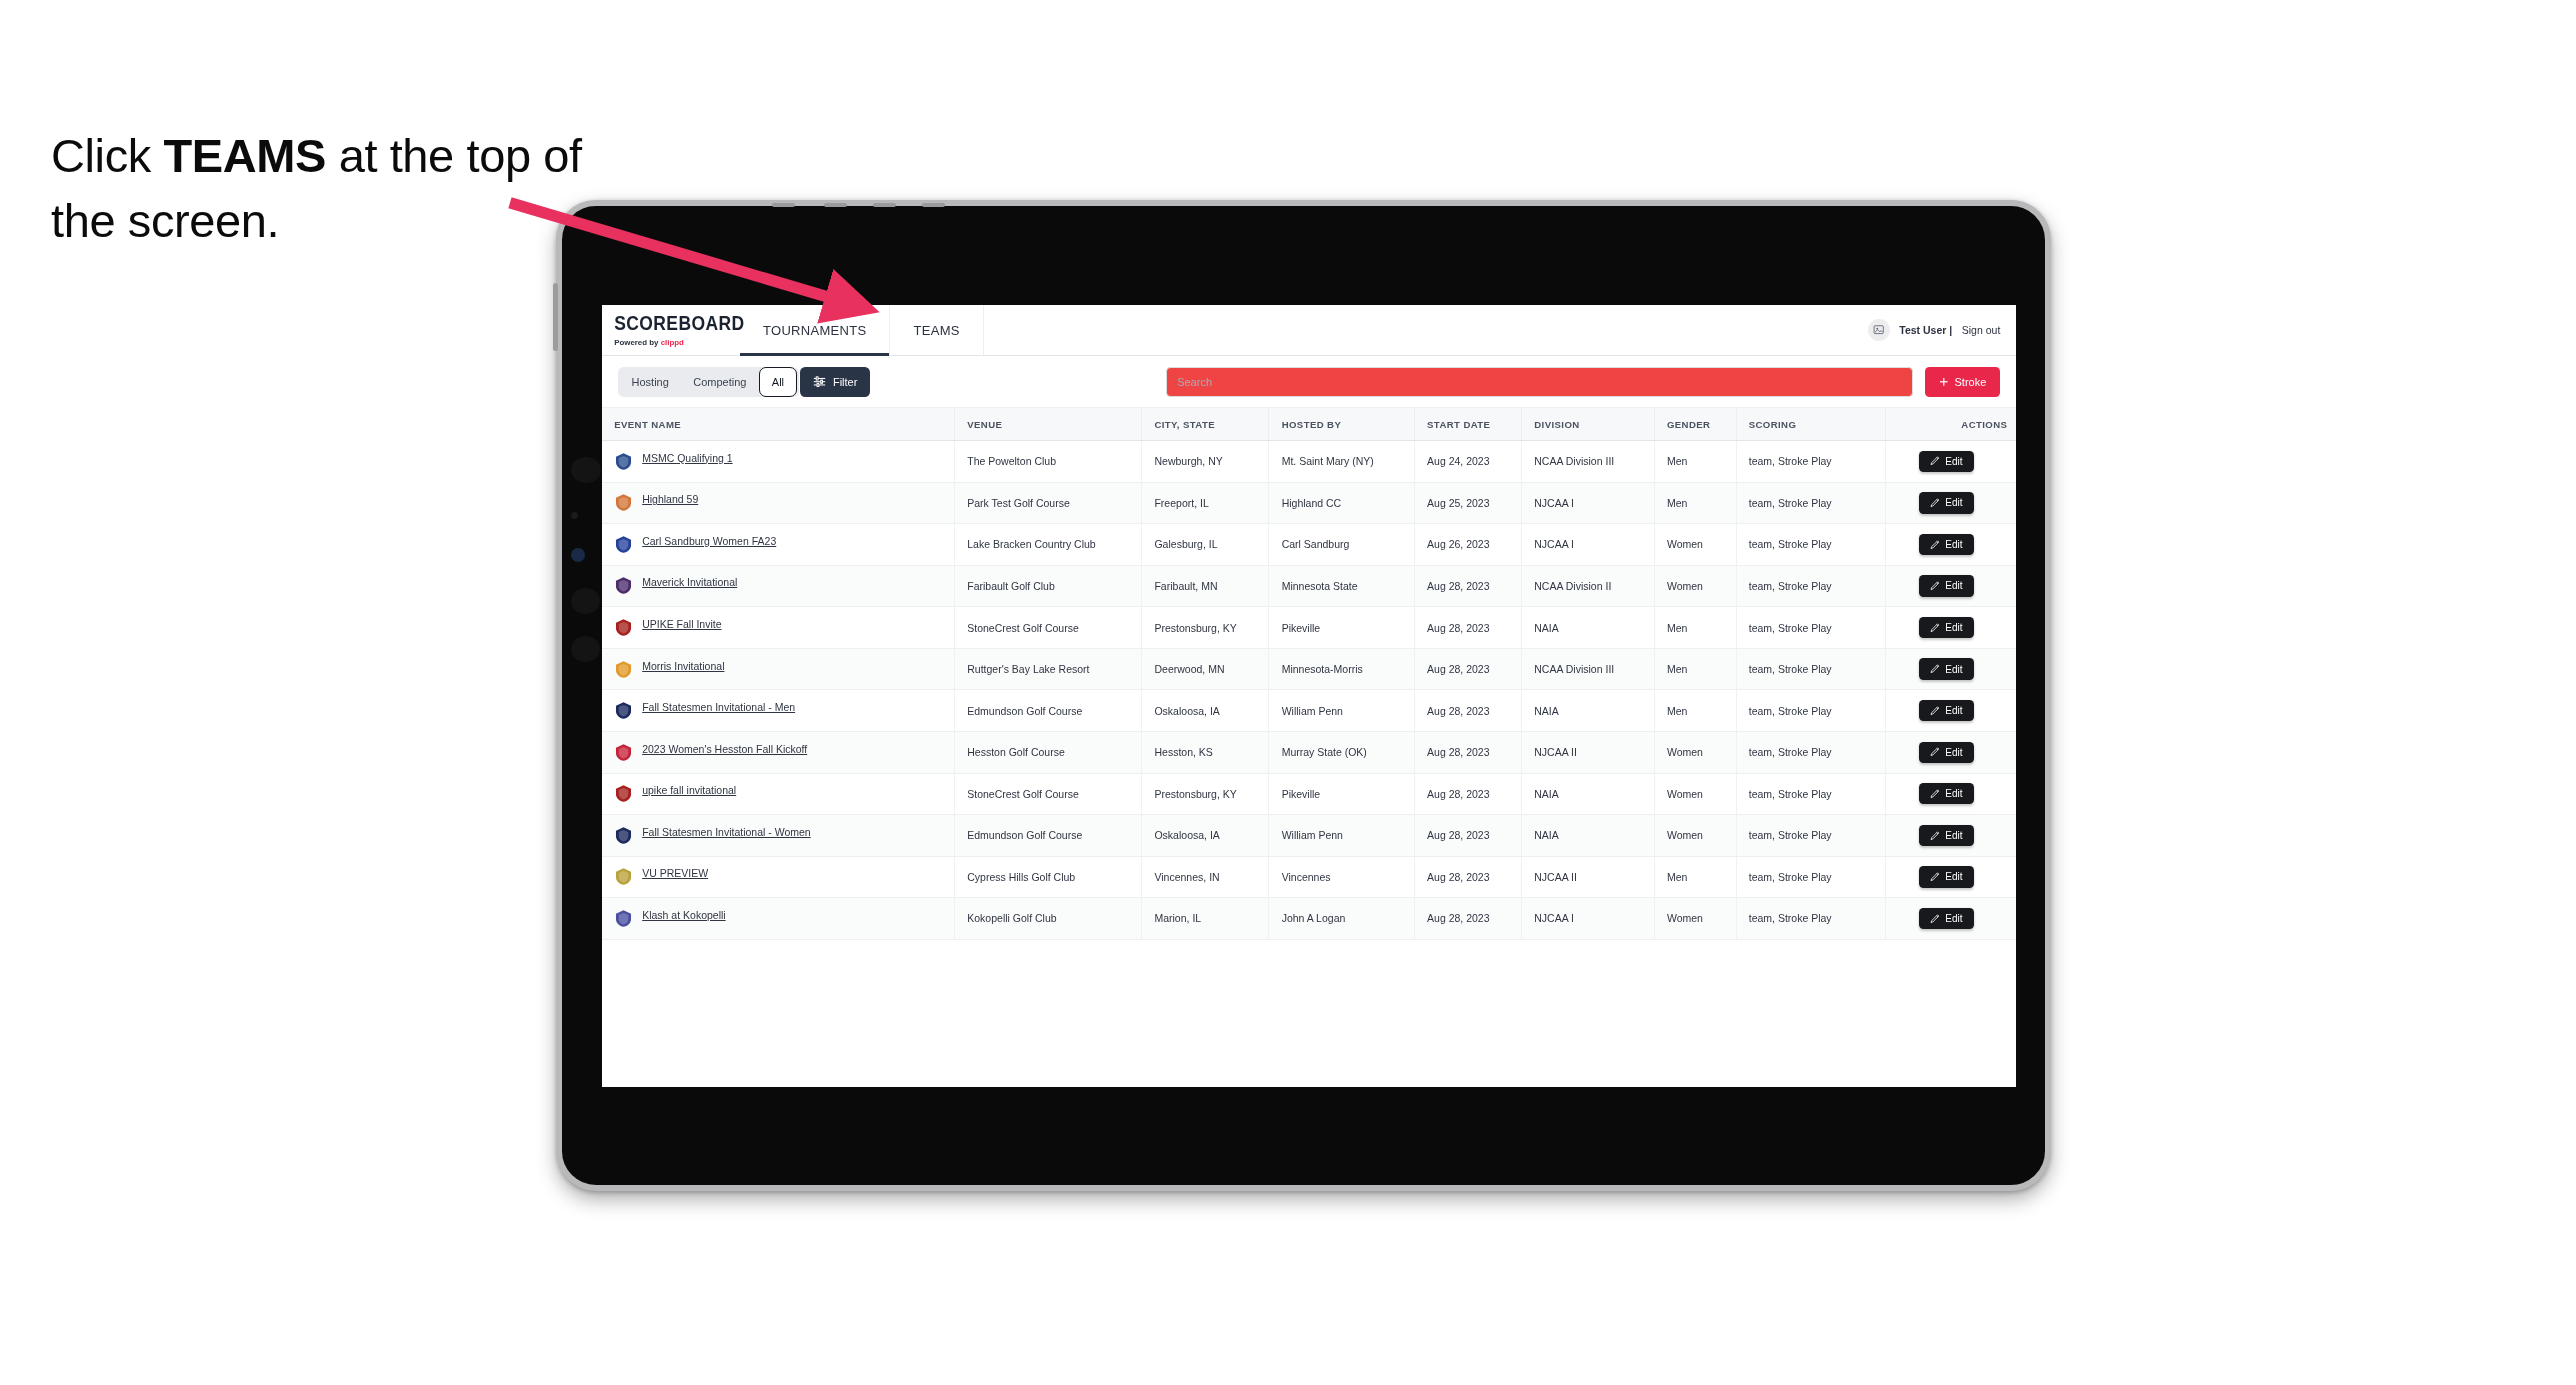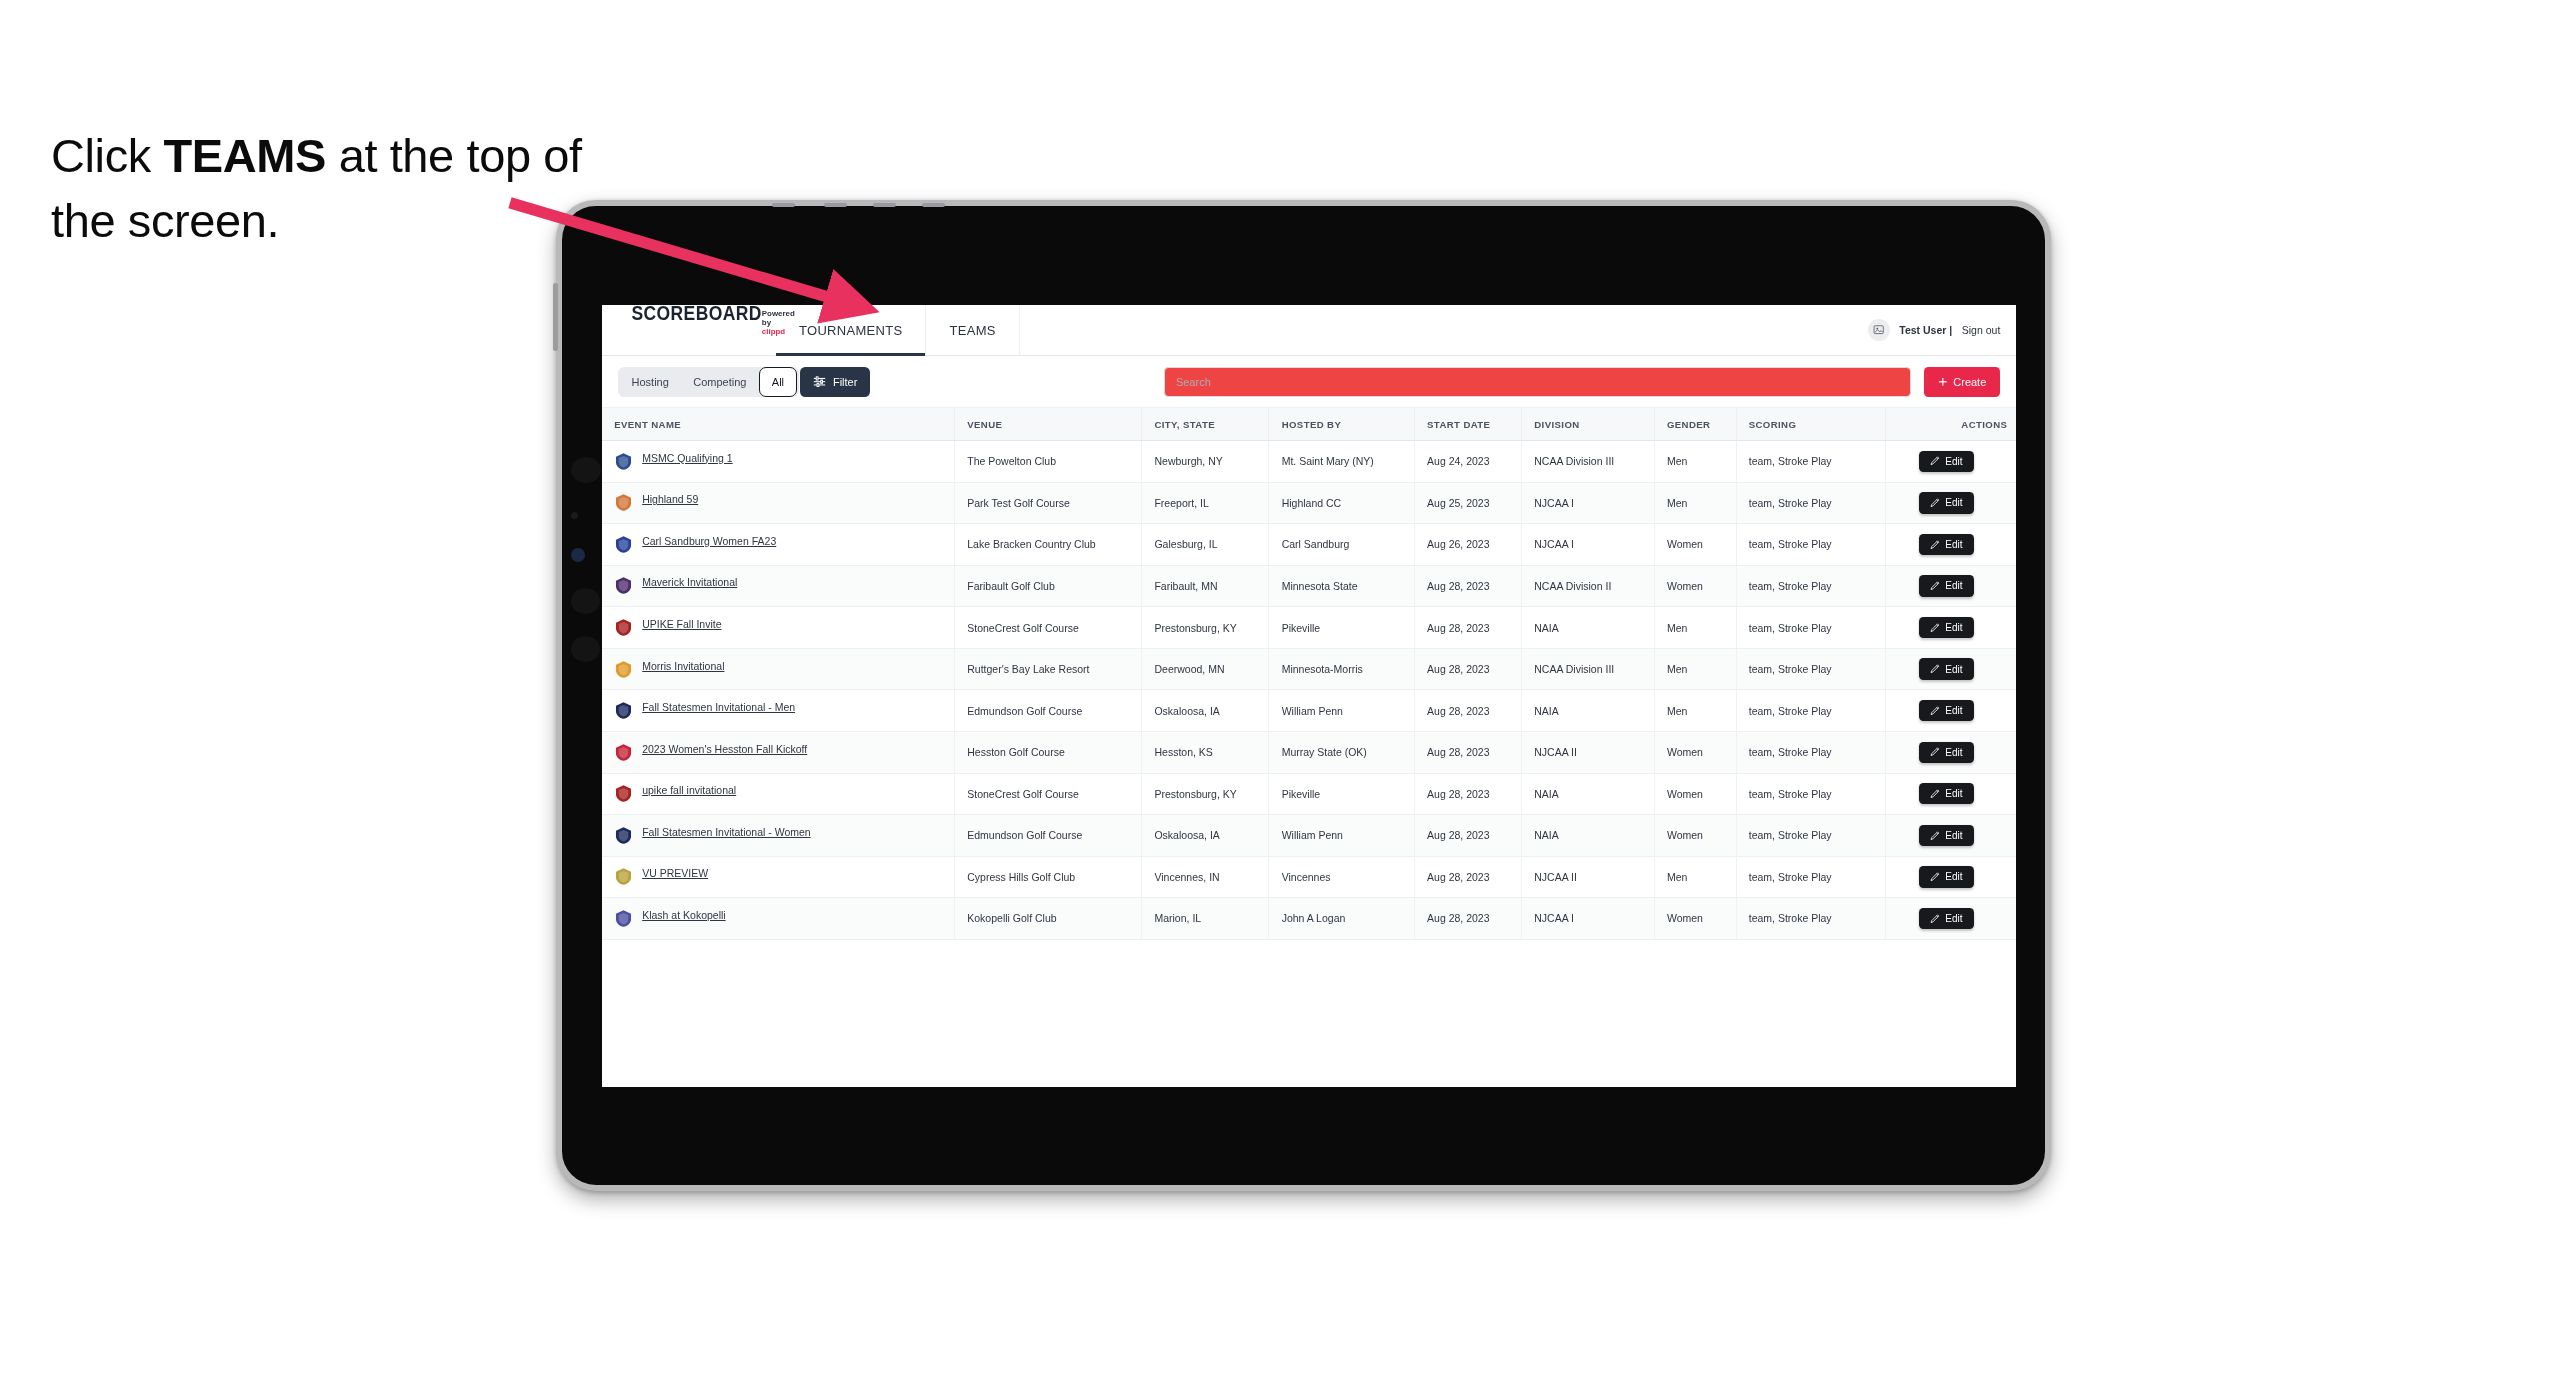--- a/index.html
+++ b/index.html
@@ -60,22 +60,22 @@
     overflow: hidden;
   }
 
   
   #topnav {
     height: 51px; display: flex; align-items: stretch;
     background: #fff; border-bottom: 0.9px solid #e3e5e8;
     position: relative;
   }
   #brand {
-    width: 138px; display: flex; flex-direction: row;
-    justify-content: center; padding-left: 12.2px; margin-left: 36px;
+    width: 138px; display: flex; flex-direction: column;
+    justify-content: center; padding-left: 12.2px;
   }
   #brand .logo {
     font-size: 17.5px; font-weight: 700; letter-spacing: 0.4px;
     color: #1b2230; font-family: "Liberation Sans", sans-serif;
     transform: scaleY(1.12); transform-origin: left center;
   }
   #brand .sub { font-size: 7.9px; color: #2b3240; margin-top: 4.4px; font-weight:600; }
   #brand .sub .clippd { color: #e8274b; font-weight: 700; }
 
   .navtab {
@@ -253,21 +253,21 @@
         <span>Filter</span>
       </div>
 
       <div id="search-wrap">
         <input id="search" type="text" value="" placeholder="Search" style="">
         <button id="create-btn">
           <svg width="9.6" height="9.6" viewBox="0 0 12 12">
             <line x1="6" y1="1.2" x2="6" y2="10.8" stroke="#fff" stroke-width="1.5"></line>
             <line x1="1.2" y1="6" x2="10.8" y2="6" stroke="#fff" stroke-width="1.5"></line>
           </svg>
-          <span>Create</span>
+          <span>Stroke</span>
         </button>
       </div>
     </div>
 
     <table id="table">
       <thead>
         <tr>
           <th class="c-name">EVENT NAME</th>
           <th class="c-venue">VENUE</th>
           <th class="c-city">CITY, STATE</th>

